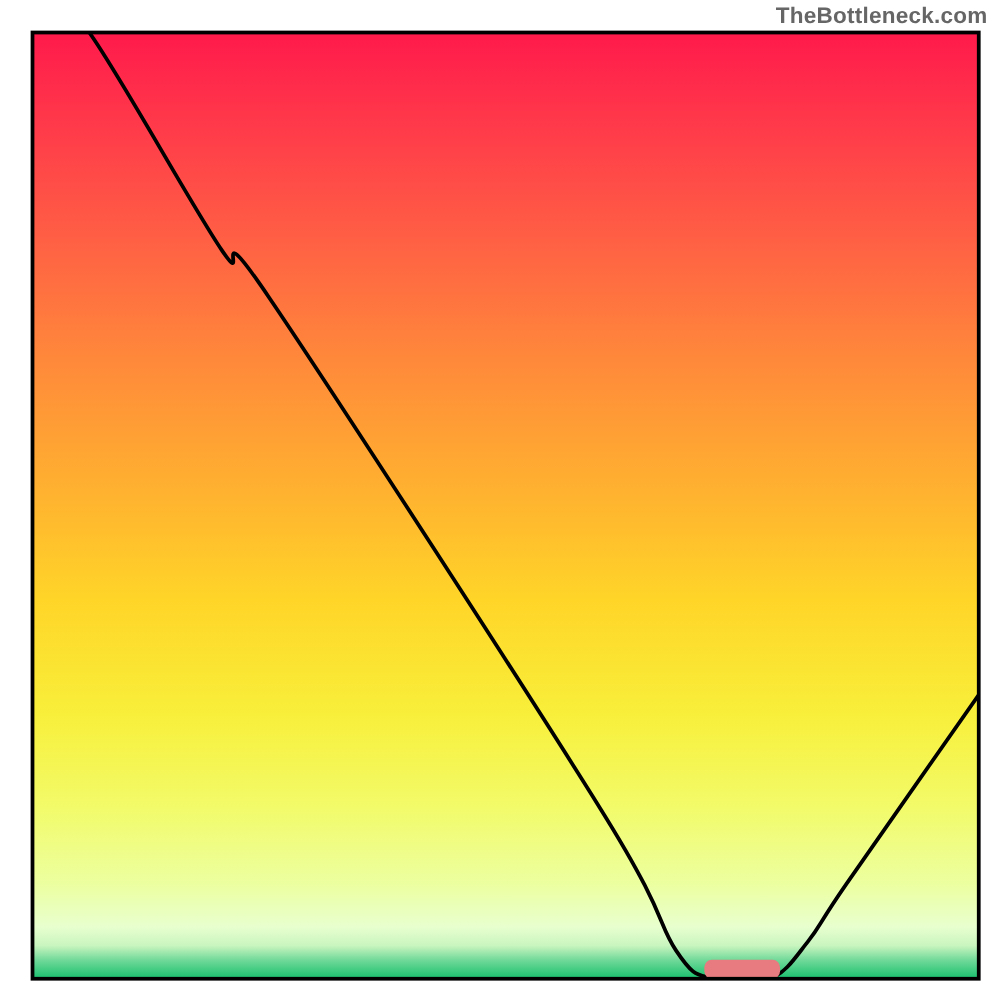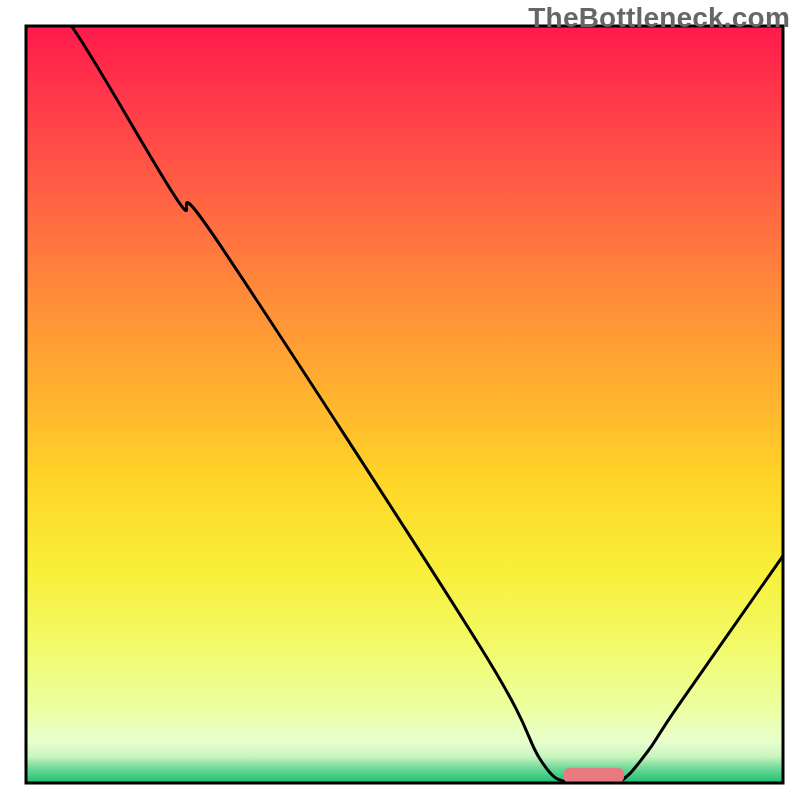--- a/index.html
+++ b/index.html
@@ -13,21 +13,21 @@
   }
   .chart-wrap {
     position: relative;
     width: 800px;
     height: 800px;
   }
   .watermark {
     position: absolute;
     top: 2px;
     right: 10px;
-    font-size: 28px;
+    font-size: 18px;
     font-weight: 600;
     color: #666;
     letter-spacing: 0.2px;
     z-index: 5;
     user-select: none;
   }
   svg.plot {
     position: absolute;
     top: 0;
     left: 0;

